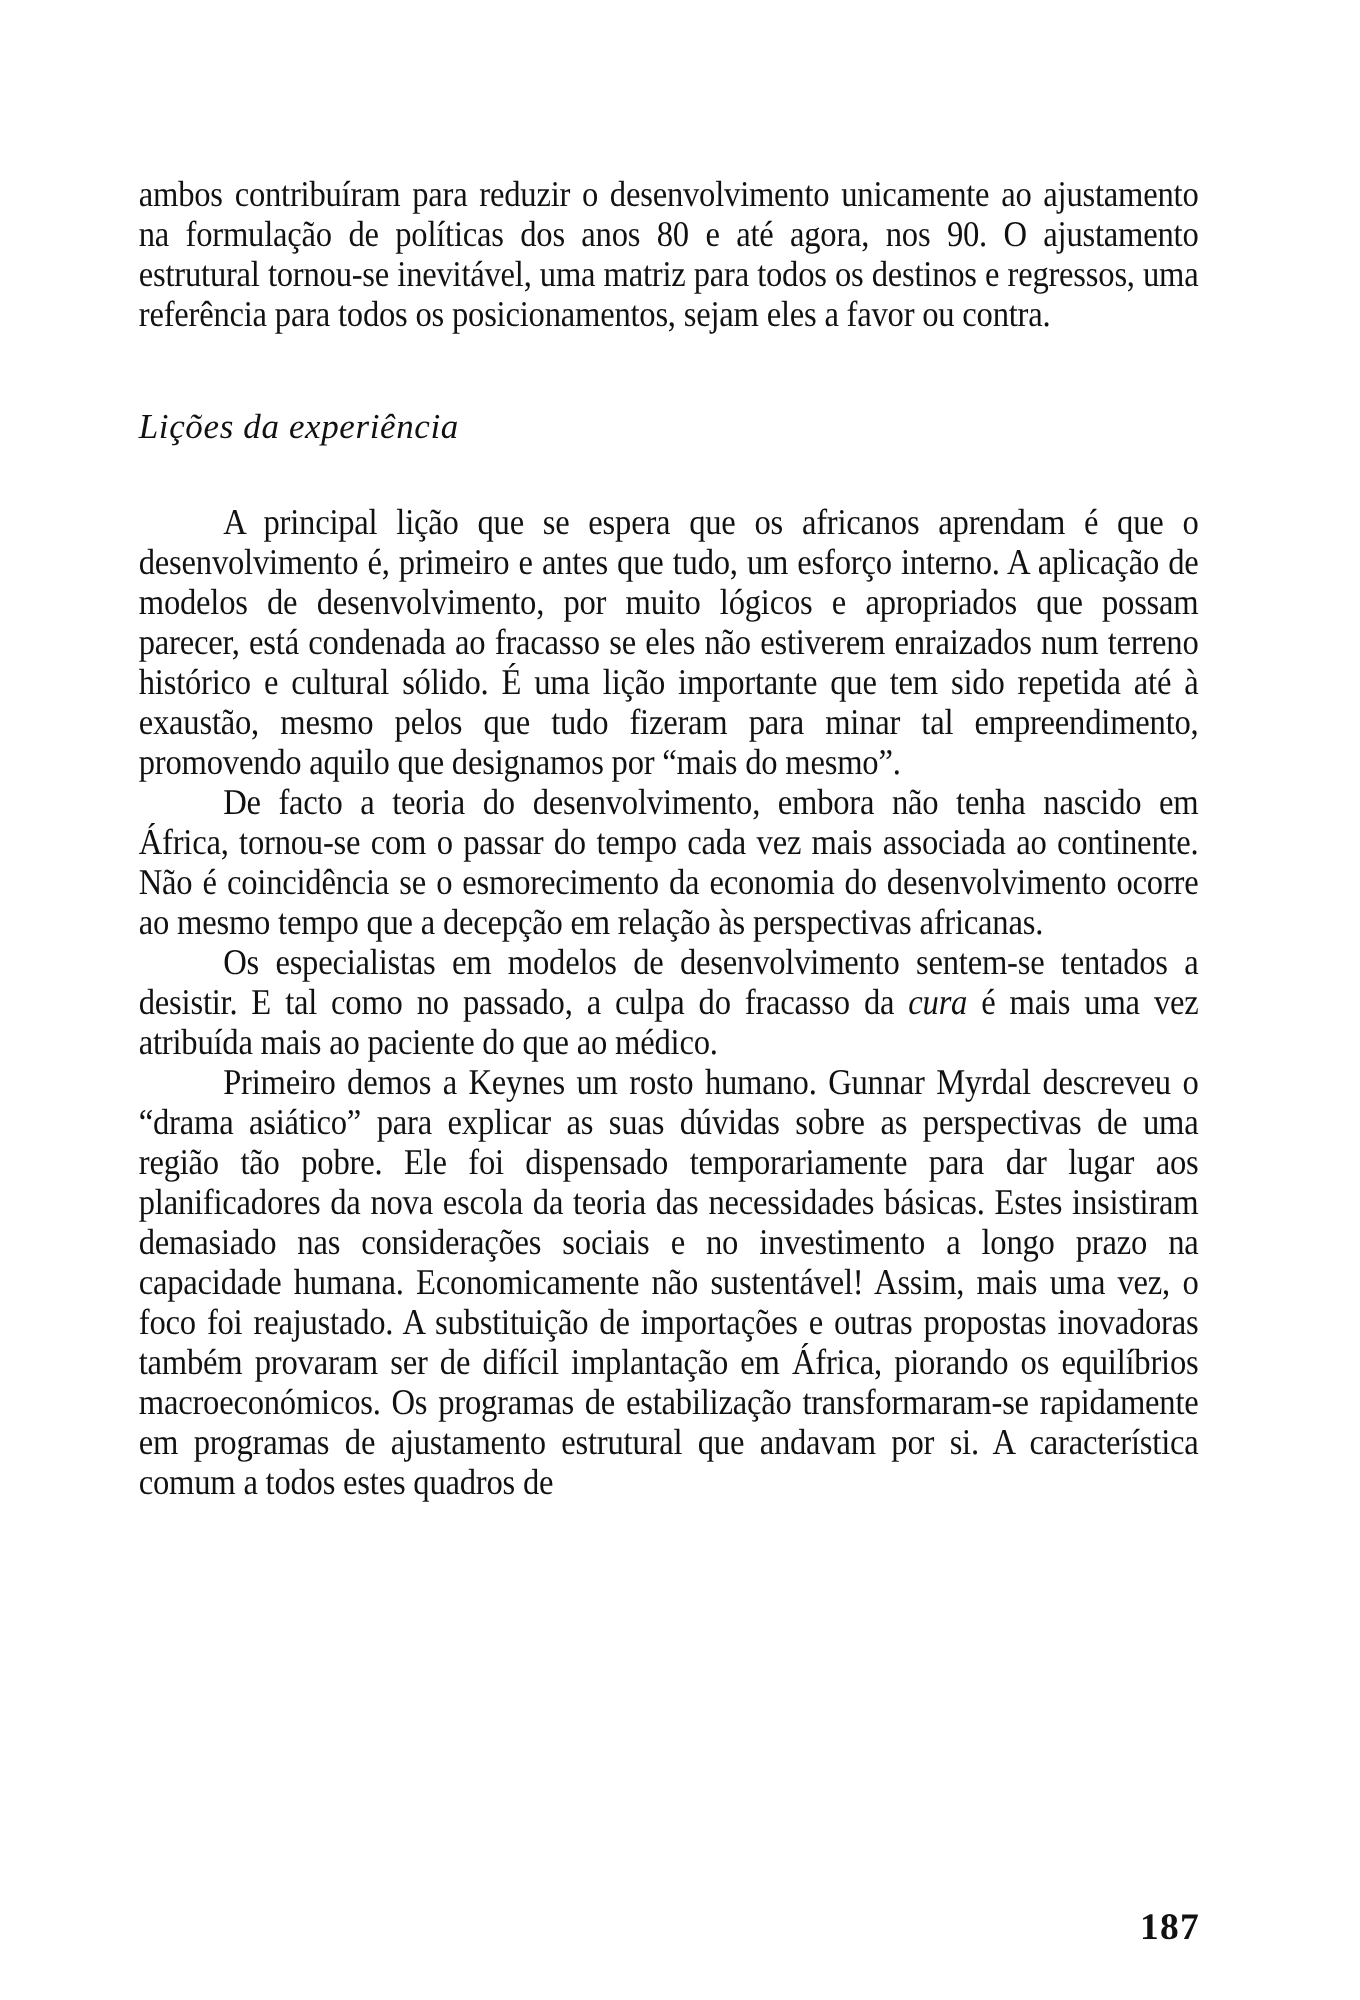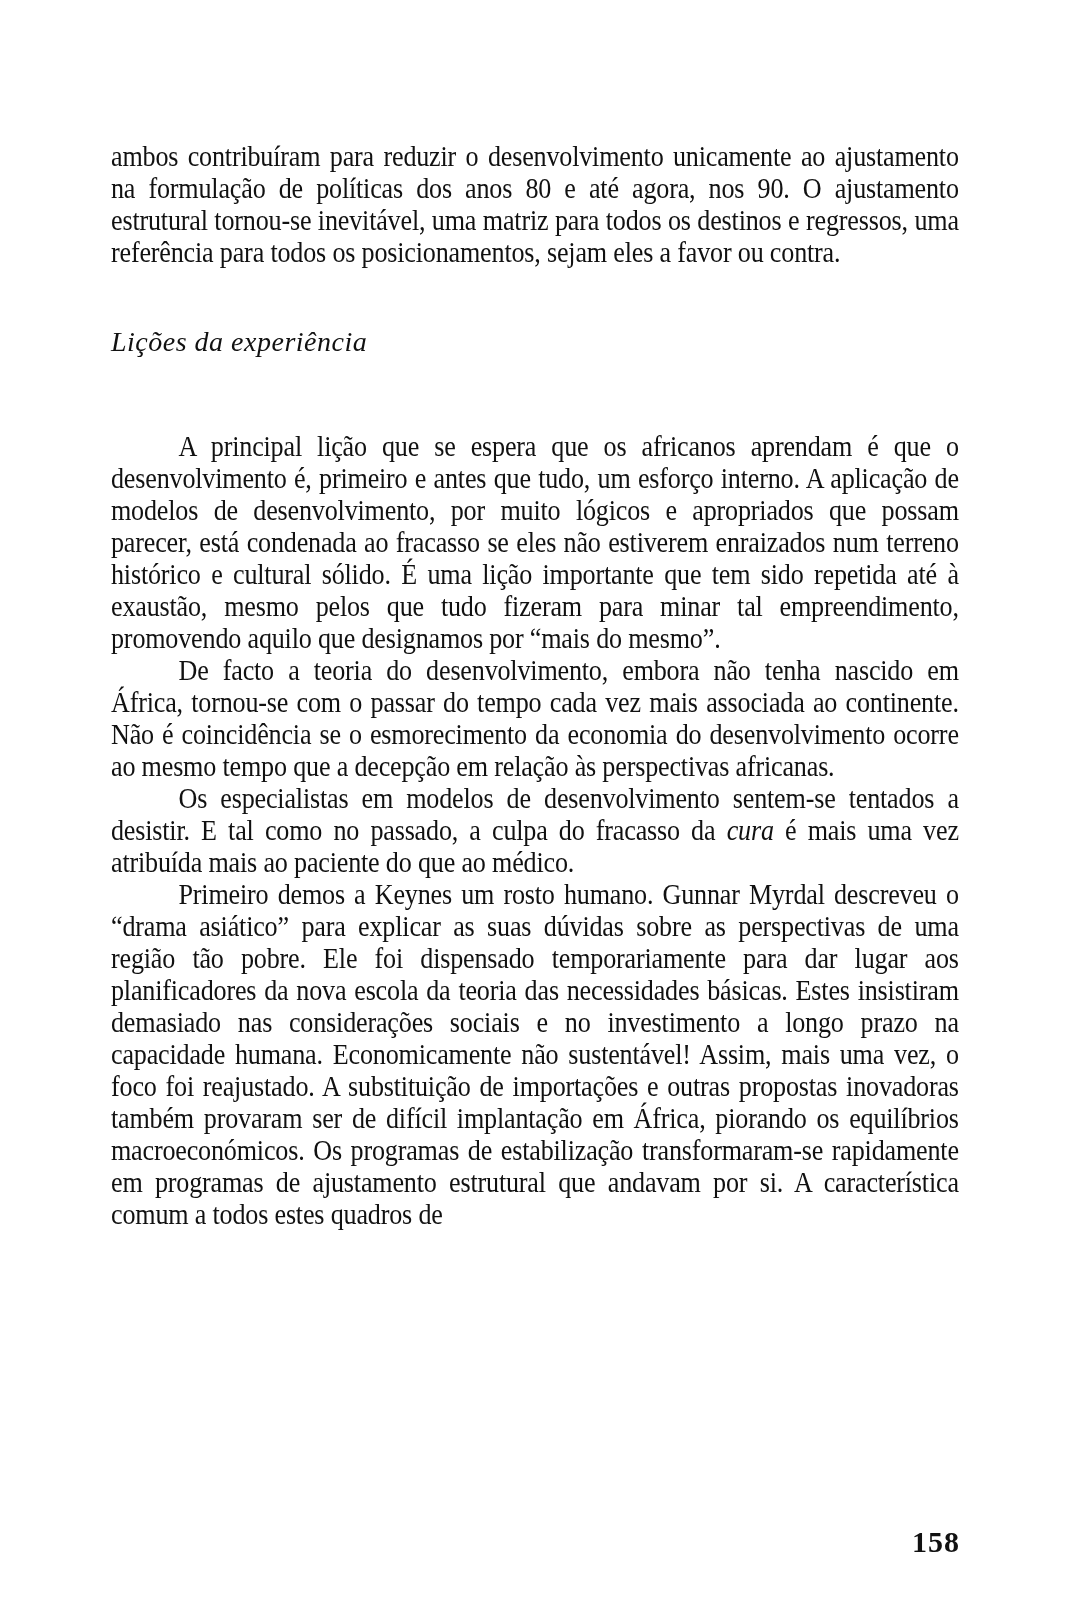--- a/index.html
+++ b/index.html
@@ -30,21 +30,21 @@
       transform: scaleX(0.9);
       transform-origin: left top;
       width: 942px;
     }
     .para.indent {
       text-indent: 75px;
     }
     .heading {
       font-style: italic;
       font-size: 28px;
-      margin: 58px 0 72px 0;
+      margin: 58px 0 44px 0;
       letter-spacing: 0.5px;
     }
     em.it {
       font-style: italic;
     }
     .page-number {
       position: absolute;
       left: 912px;
       top: 1525px;
       font-size: 30px;
@@ -59,13 +59,13 @@
   <p class="para">ambos contribuíram para reduzir o desenvolvimento unicamente ao ajustamento na formulação de políticas dos anos 80 e até agora, nos 90. O ajustamento estrutural tornou-se inevitável, uma matriz para todos os destinos e regressos, uma referência para todos os posicionamentos, sejam eles a favor ou contra.</p>
 
   <div class="heading">Lições da experiência</div>
 
   <p class="para indent">A principal lição que se espera que os africanos aprendam é que o desenvolvimento é, primeiro e antes que tudo, um esforço interno. A aplicação de modelos de desenvolvimento, por muito lógicos e apropriados que possam parecer, está condenada ao fracasso se eles não estiverem enraizados num terreno histórico e cultural sólido. É uma lição importante que tem sido repetida até à exaustão, mesmo pelos que tudo fizeram para minar tal empreendimento, promovendo aquilo que designamos por “mais do mesmo”.</p>
   <p class="para indent">De facto a teoria do desenvolvimento, embora não tenha nascido em África, tornou-se com o passar do tempo cada vez mais associada ao continente. Não é coincidência se o esmorecimento da economia do desenvolvimento ocorre ao mesmo tempo que a decepção em relação às perspectivas africanas.</p>
   <p class="para indent"><span>Os especialistas em modelos de desenvolvimento sentem-se tentados a desistir. E tal como no passado, a culpa do fracasso da </span><em class="it">cura</em><span> é mais uma vez atribuída mais ao paciente do que ao médico.</span></p>
   <p class="para indent">Primeiro demos a Keynes um rosto humano. Gunnar Myrdal descreveu o “drama asiático” para explicar as suas dúvidas sobre as perspectivas de uma região tão pobre. Ele foi dispensado temporariamente para dar lugar aos planificadores da nova escola da teoria das necessidades básicas. Estes insistiram demasiado nas considerações sociais e no investimento a longo prazo na capacidade humana. Economicamente não sustentável! Assim, mais uma vez, o foco foi reajustado. A substituição de importações e outras propostas inovadoras também provaram ser de difícil implantação em África, piorando os equilíbrios macroeconómicos. Os programas de estabilização transformaram-se rapidamente em programas de ajustamento estrutural que andavam por si. A característica comum a todos estes quadros de</p>
 </div>
 
-<div class="page-number">158</div>
+<div class="page-number">187</div>
 
 </body></html>

